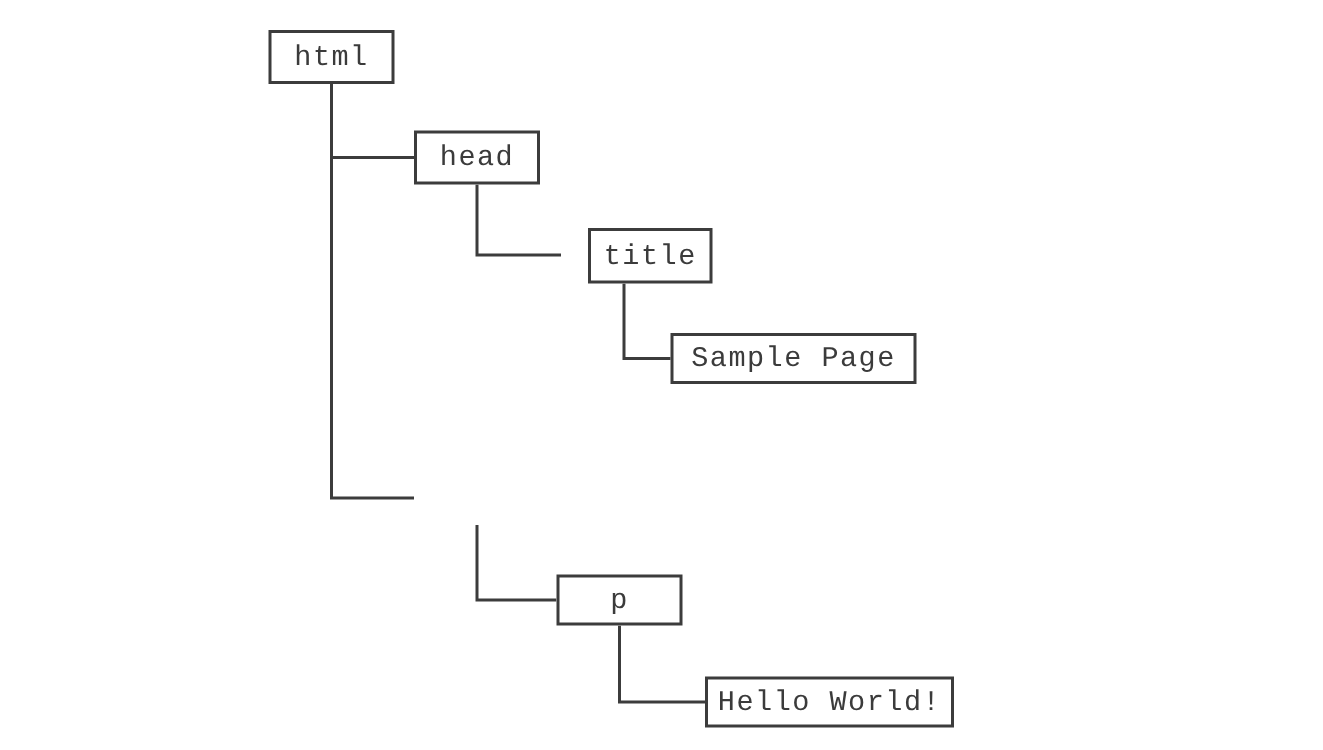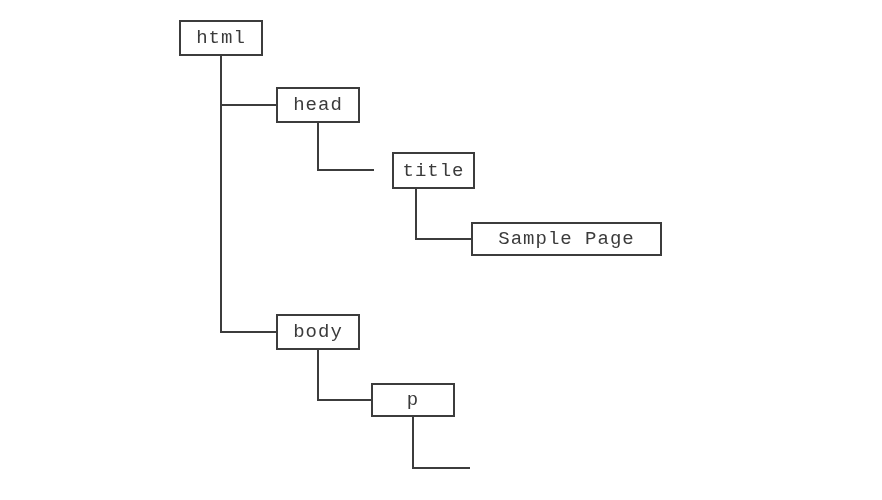--- a/index.html
+++ b/index.html
@@ -34,21 +34,21 @@
     justify-content: center;
     font-family: "Liberation Mono", "DejaVu Sans Mono", monospace;
     font-size: 19px;
     letter-spacing: 1px;
     color: var(--text-color, #3b3b3b);
     white-space: nowrap;
   }
   .node-html        { left: 179px; top: 20px;  width: 84px;  height: 36px; }
   .node-head        { left: 276px; top: 87px;  width: 84px;  height: 36px; }
   .node-title       { left: 392px; top: 152px; width: 83px;  height: 37px; }
-  .node-sample-page { left: 471px; top: 222px; width: 191px; height: 34px; }
+  .node-sample-page { left: 447px; top: 222px; width: 164px; height: 34px; }
   .node-body        { left: 276px; top: 314px; width: 84px;  height: 36px; }
   .node-p           { left: 371px; top: 383px; width: 84px;  height: 34px; }
   .node-hello-world { left: 470px; top: 451px; width: 166px; height: 34px; }
 </style>
 </head>
 <body>
 
 <div class="canvas">
 
   <svg class="connectors" width="882" height="500" viewBox="0 0 882 500" aria-hidden="true">
@@ -57,16 +57,16 @@
     <path d="M318 123 V170 H374"></path>
     <path d="M416 189 V239 H471"></path>
     <path d="M318 350 V400 H371"></path>
     <path d="M413 417 V468 H470"></path>
   </svg>
 
   <div class="node node-html">html</div>
   <div class="node node-head">head</div>
   <div class="node node-title">title</div>
   <div class="node node-sample-page">Sample Page</div>
-  <div class="node node-body">body</div>
   <div class="node node-p">p</div>
+  <div class="node node-hello-world">Hello World!</div>
 
 </div>
 
 </body></html>

